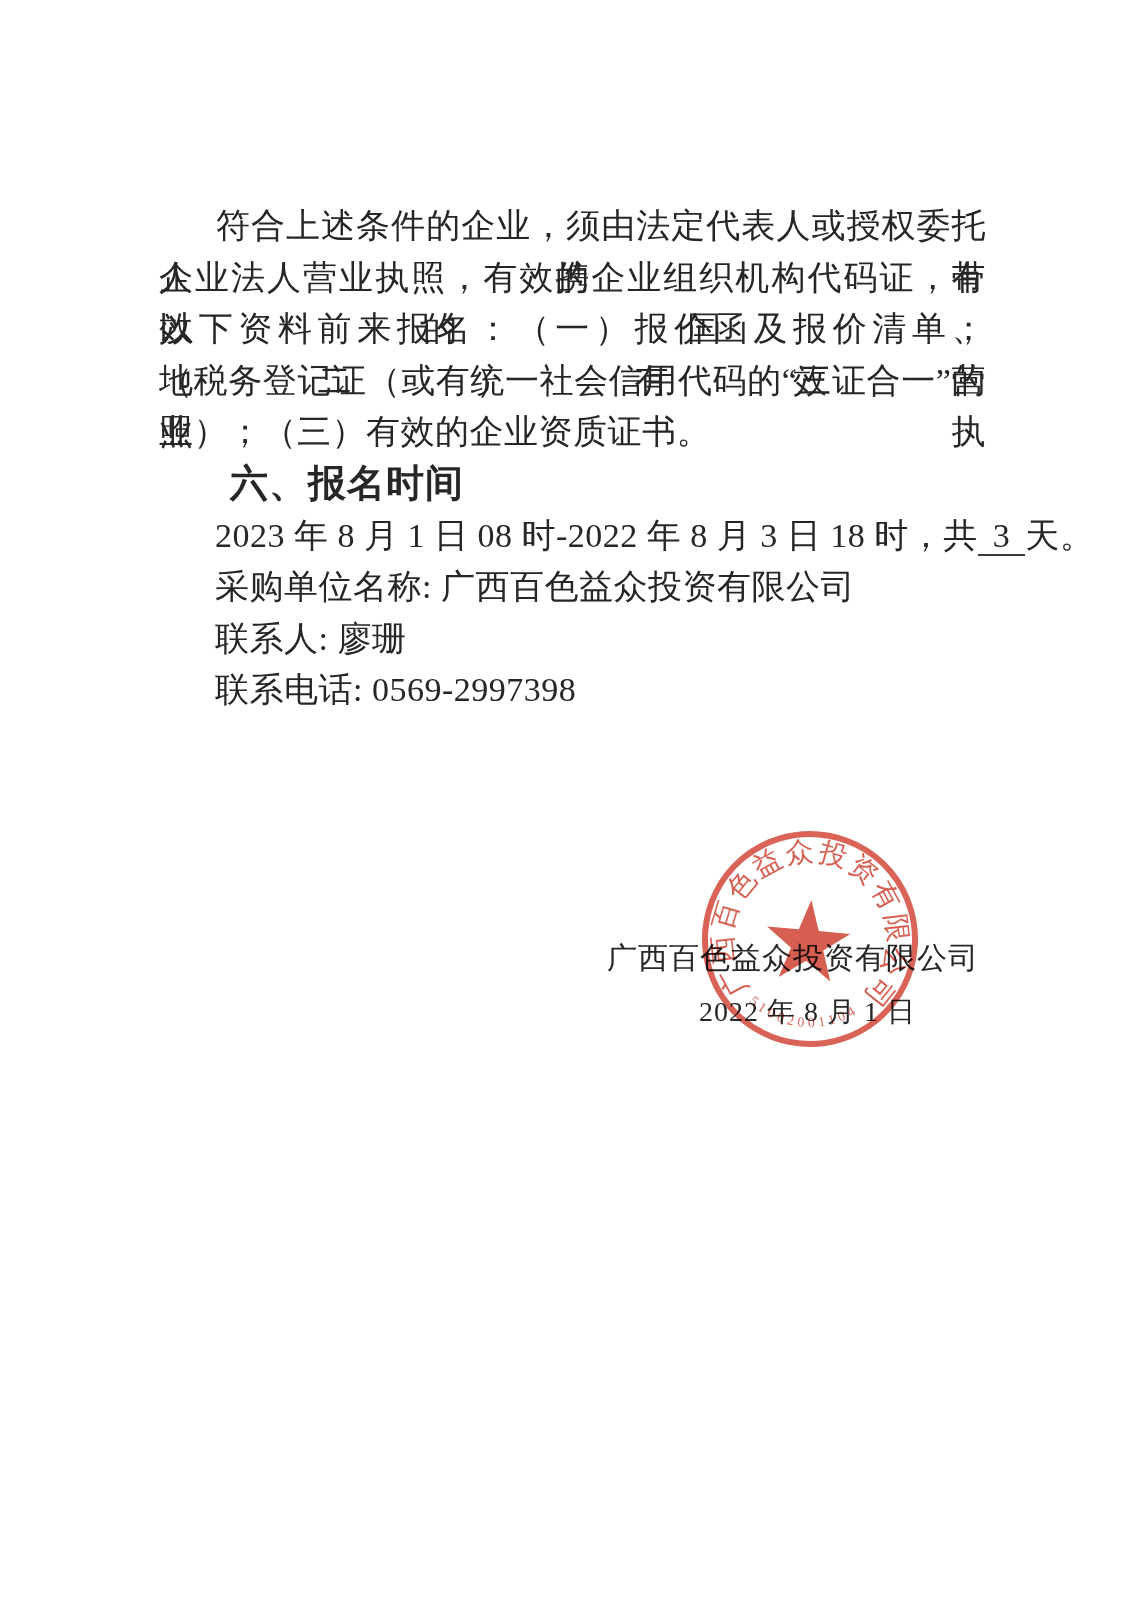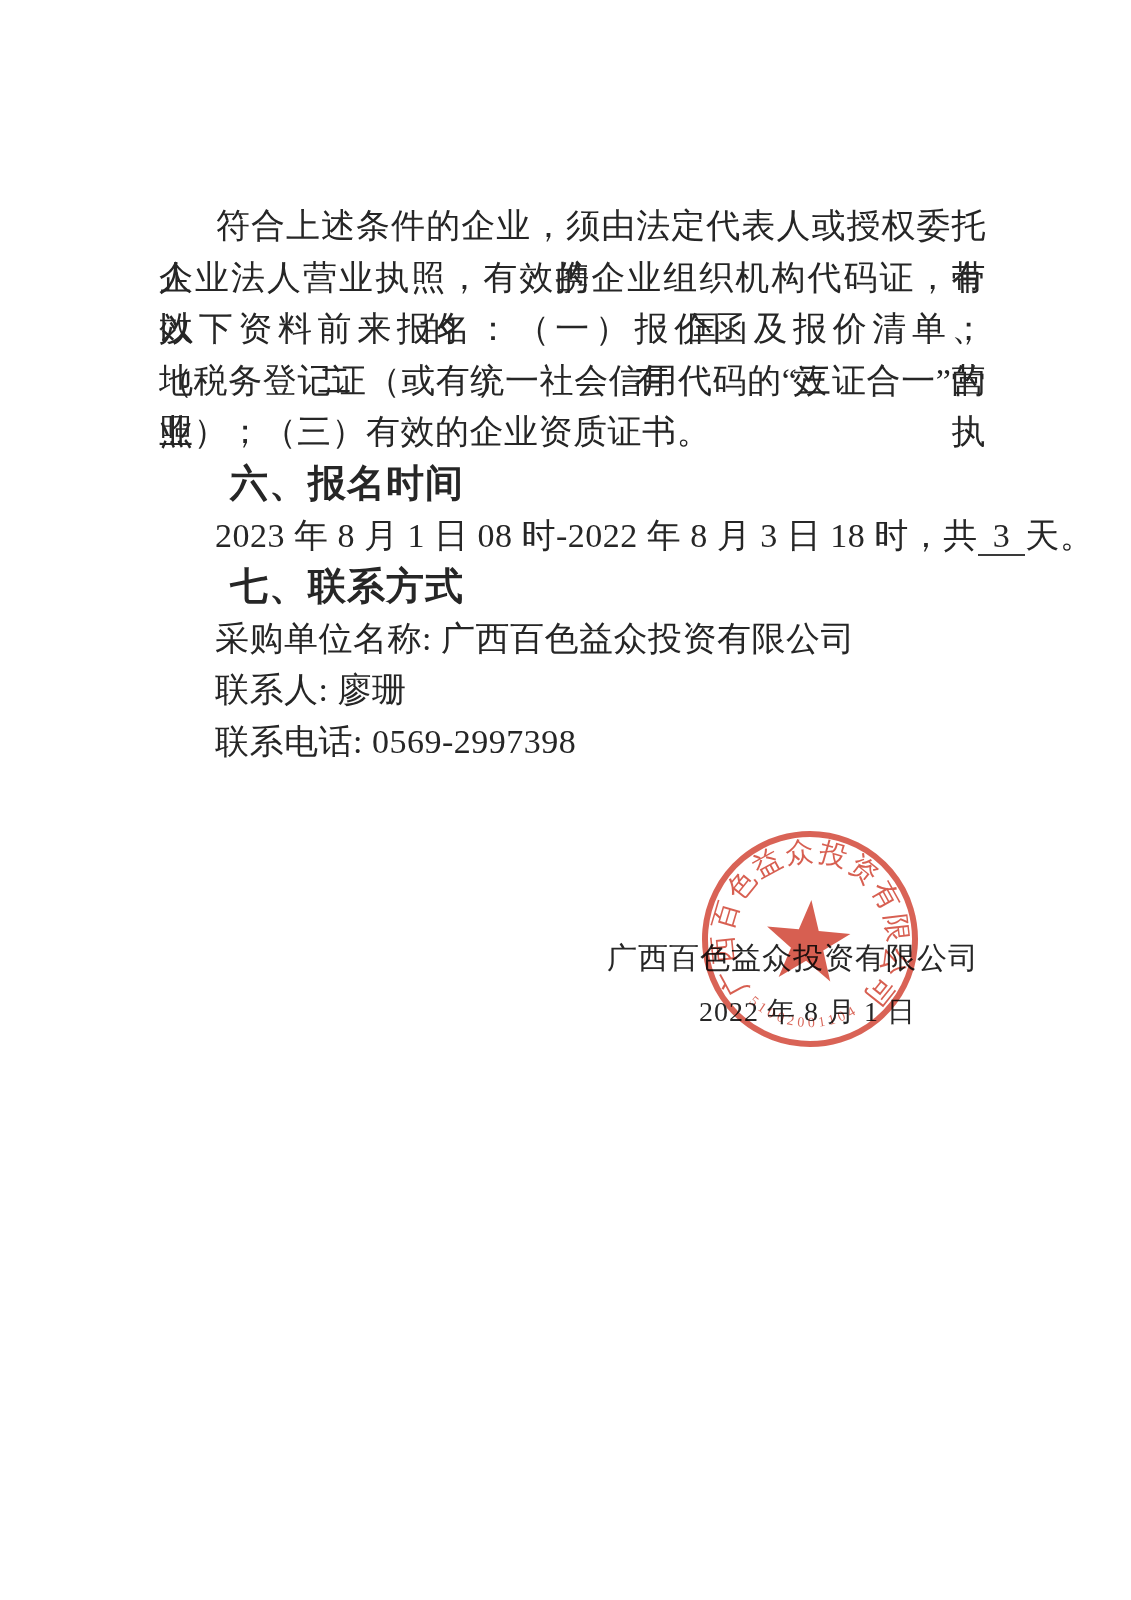--- a/index.html
+++ b/index.html
@@ -70,21 +70,20 @@
     <div class="line just indent1">符合上述条件的企业，须由法定代表人或授权委托人携带</div>
     <div class="line just">企业法人营业执照，有效的企业组织机构代码证，有效的国、</div>
     <div class="line just">以下资料前来报名：（一）报价函及报价清单；（二）有效的</div>
     <div class="line just">地税务登记证（或有统一社会信用代码的“三证合一”营业执</div>
     <div class="line">照）；（三）有效的企业资质证书。</div>
 
     <div class="line heading">六、报名时间</div>
 
     <div class="line ind"><span>2023 年 8 月 1 日 08 时-2022 年 8 月 3 日 18 时，共</span><span class="u-days">3</span><span>天。</span></div>
 
-    <div class="line heading">七、联系方式</div>
 
     <div class="line ind">采购单位名称: 广西百色益众投资有限公司</div>
     <div class="line ind">联系人: 廖珊</div>
     <div class="line ind">联系电话: 0569-2997398</div>
   </div>
 
   <div class="sig-company">广西百色益众投资有限公司</div>
   <div class="sig-date">2022 年 8 月 1 日</div>
 
   <svg class="stamp" viewBox="0 0 241 242" xmlns="http://www.w3.org/2000/svg">

